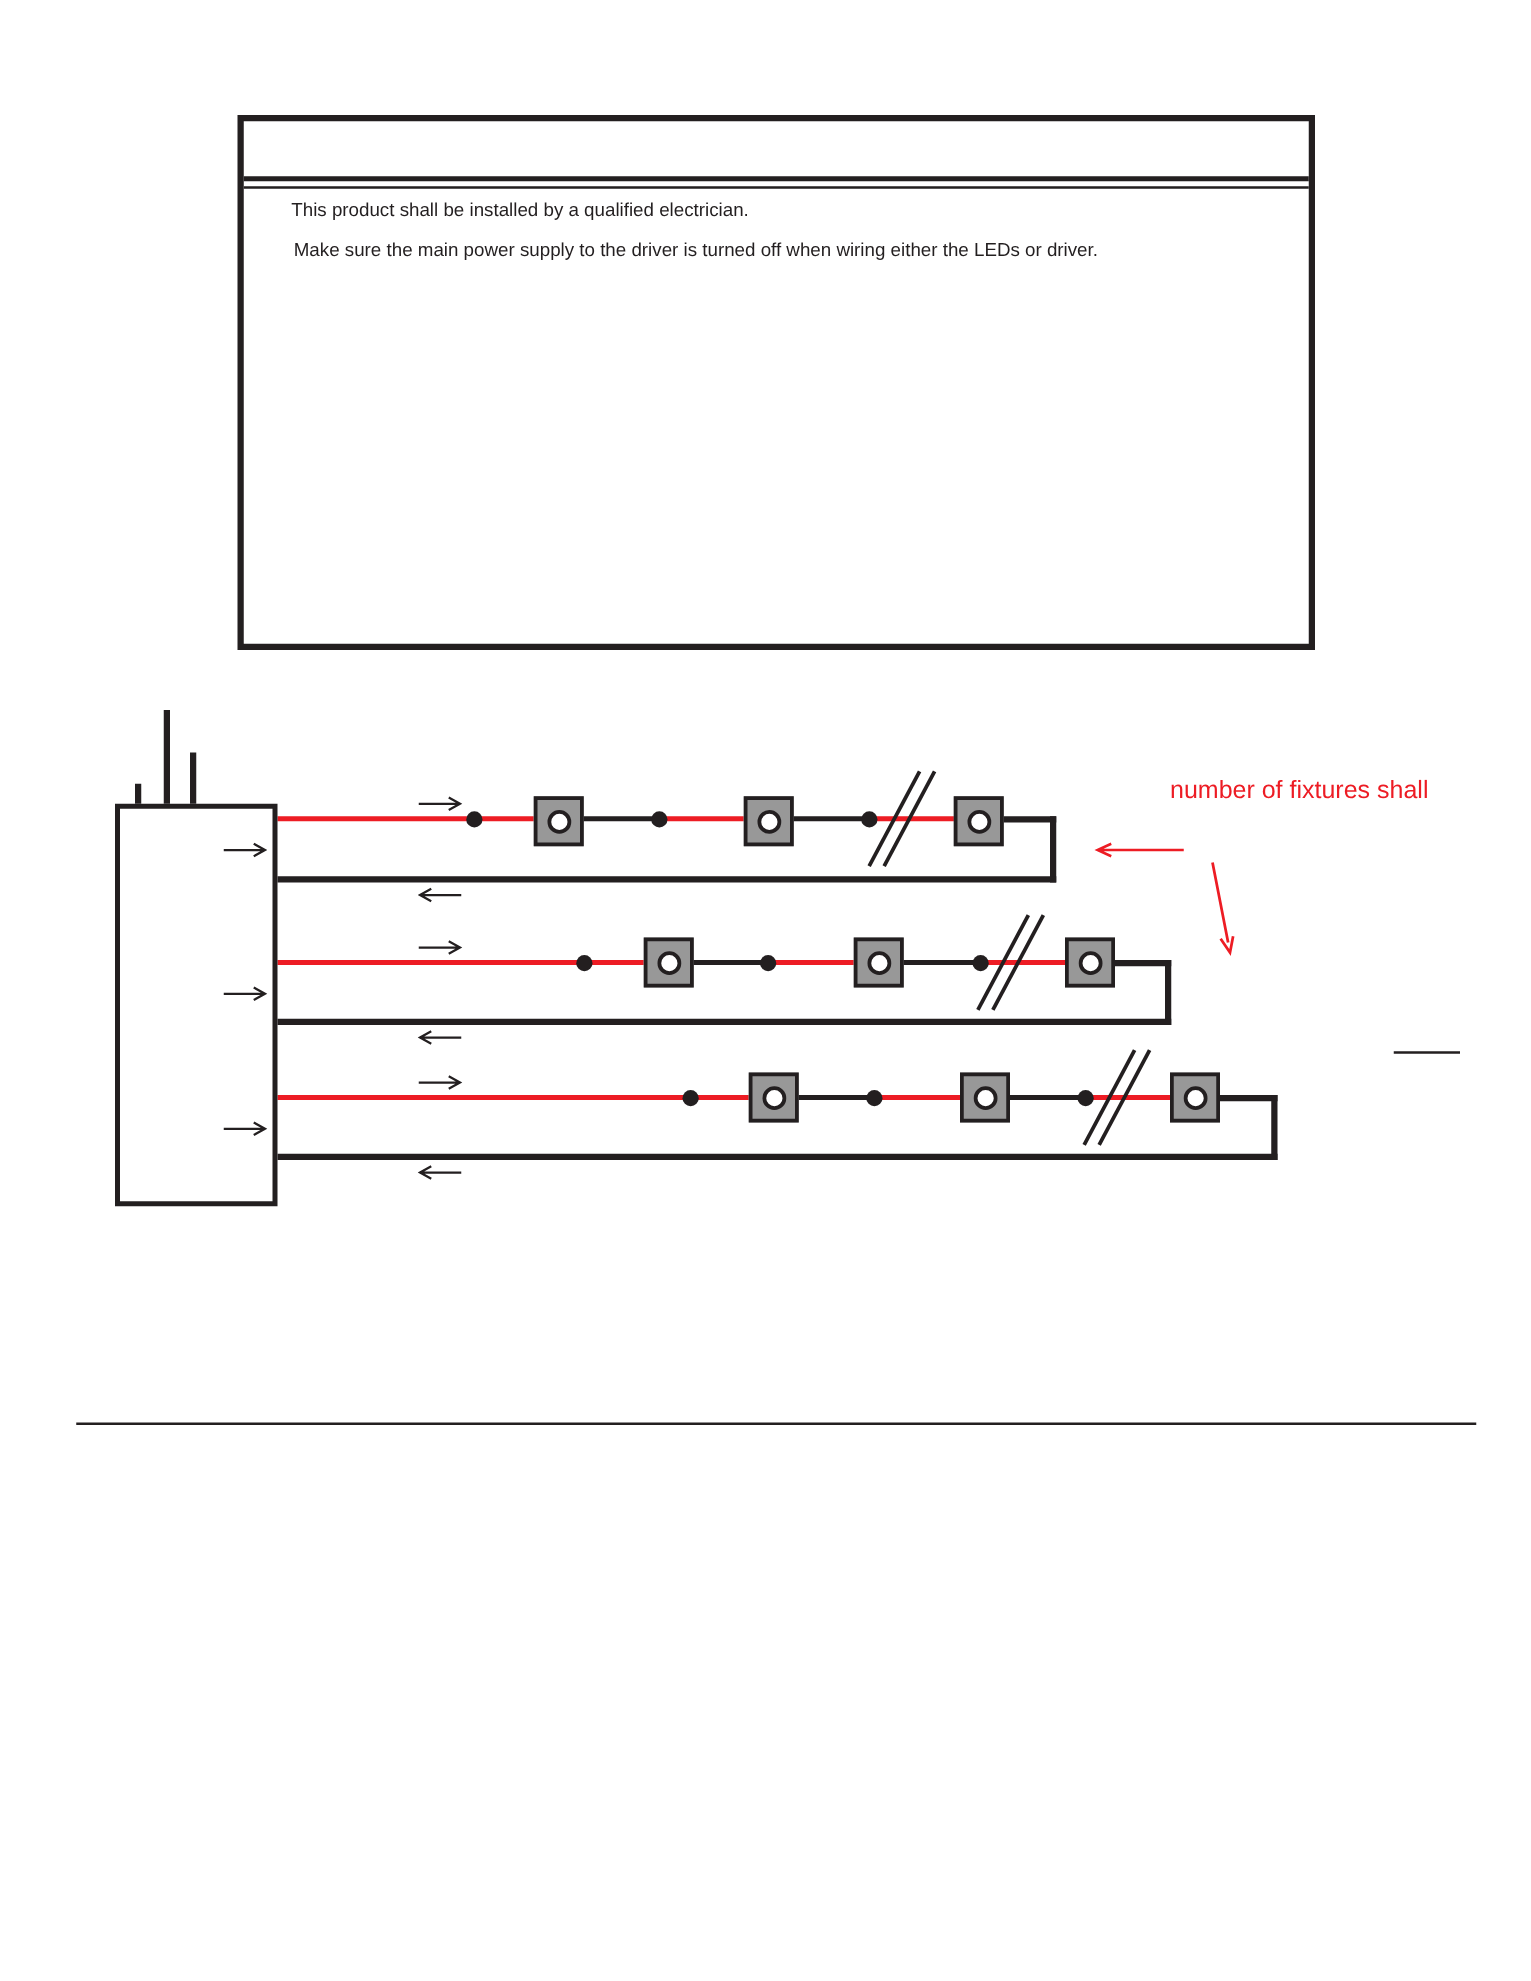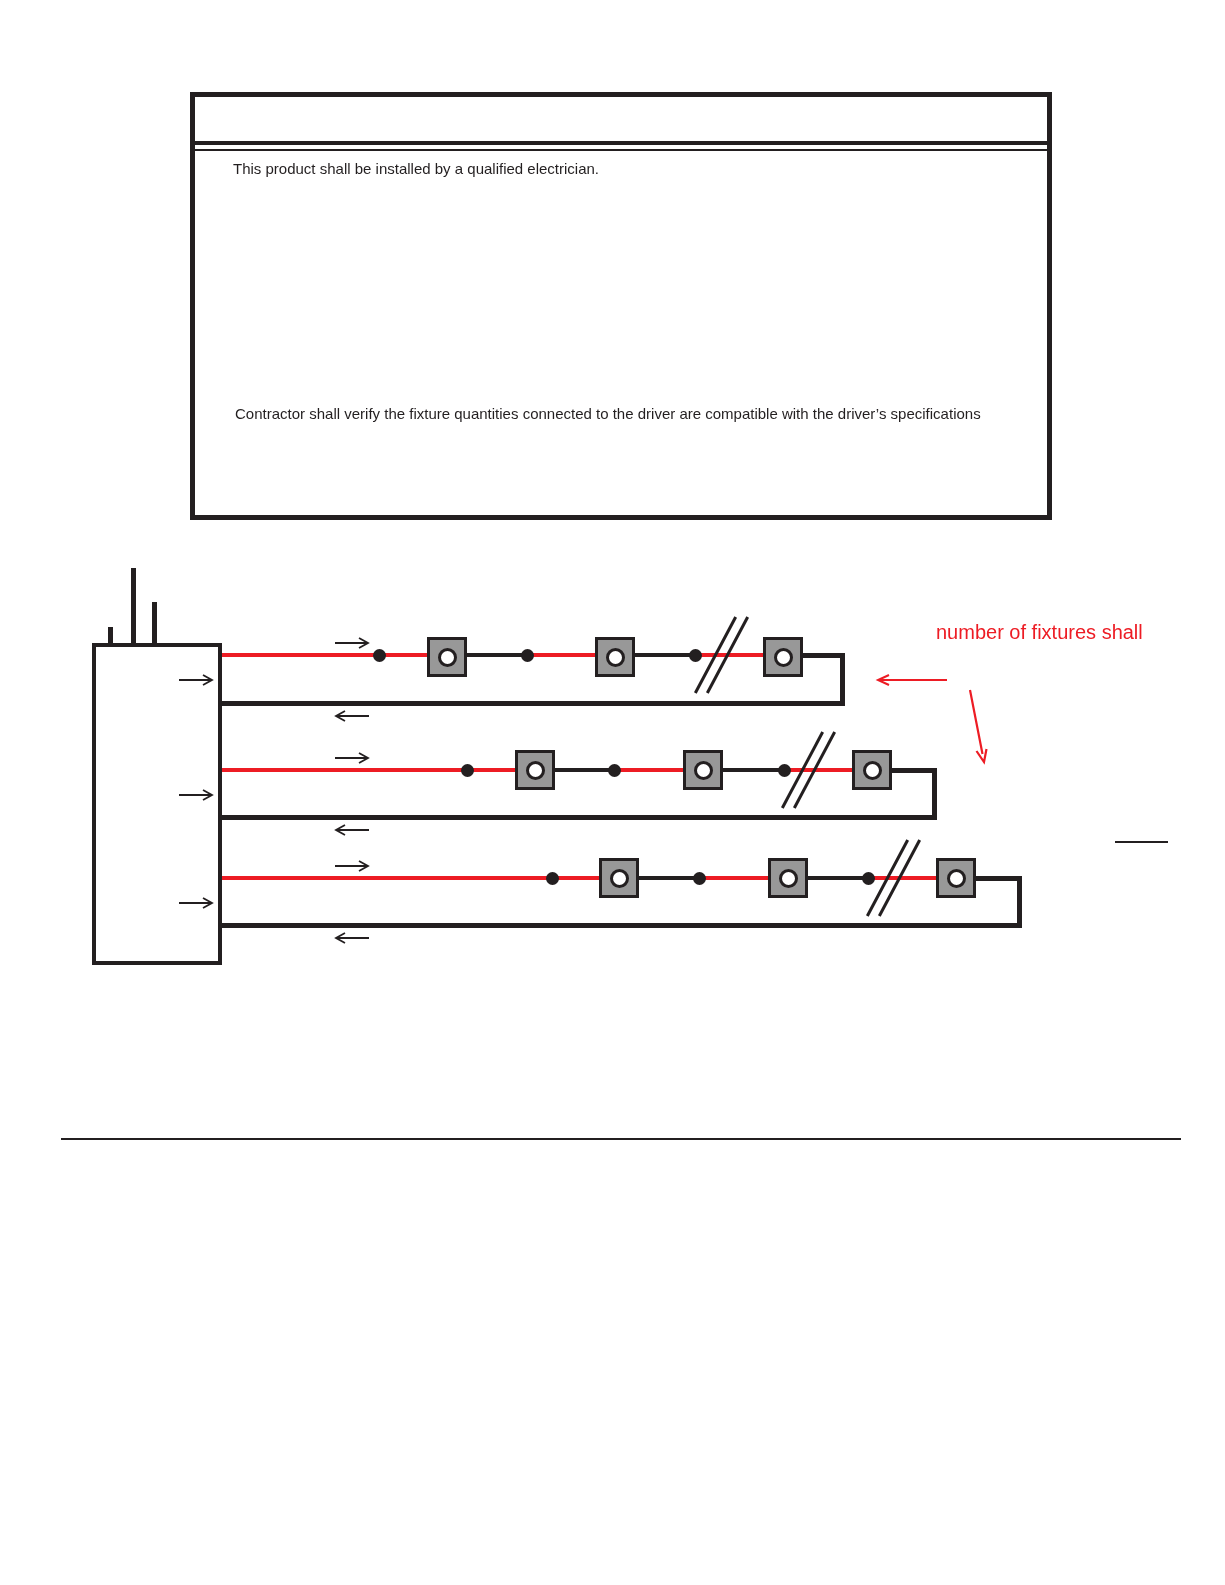--- a/index.html
+++ b/index.html
@@ -52,21 +52,21 @@
 <body>
 
 <div class="page">
 
   <div class="wbox">
     <div class="wb-head"></div>
     <div class="wb-gap"></div>
     <div class="wb-rule2"></div>
   </div>
   <div class="wtext" style="left:233px;top:160px;">This product shall be installed by a qualified electrician.</div>
-  <div class="wtext" style="left:235px;top:405px;">Contractor shall verify the fixture quantities connected to the driver are compatible with the driver’s specifications</div>
+  <div class="wtext" style="left:235px;top:192px;">Make sure the main power supply to the driver is turned off when wiring either the LEDs or driver.</div>
 
   <div class="diagram">
 
     <div class="stub" style="left:108px;top:627px;height:18px;"></div>
     <div class="stub" style="left:131px;top:568px;height:77px;"></div>
     <div class="stub" style="left:152px;top:602px;height:43px;"></div>
     <div class="driver"></div>
 
     <div class="wire red" style="left:218px;top:653px;width:209px;"></div>
     <div class="wire" style="left:465px;top:653px;width:64px;"></div>

